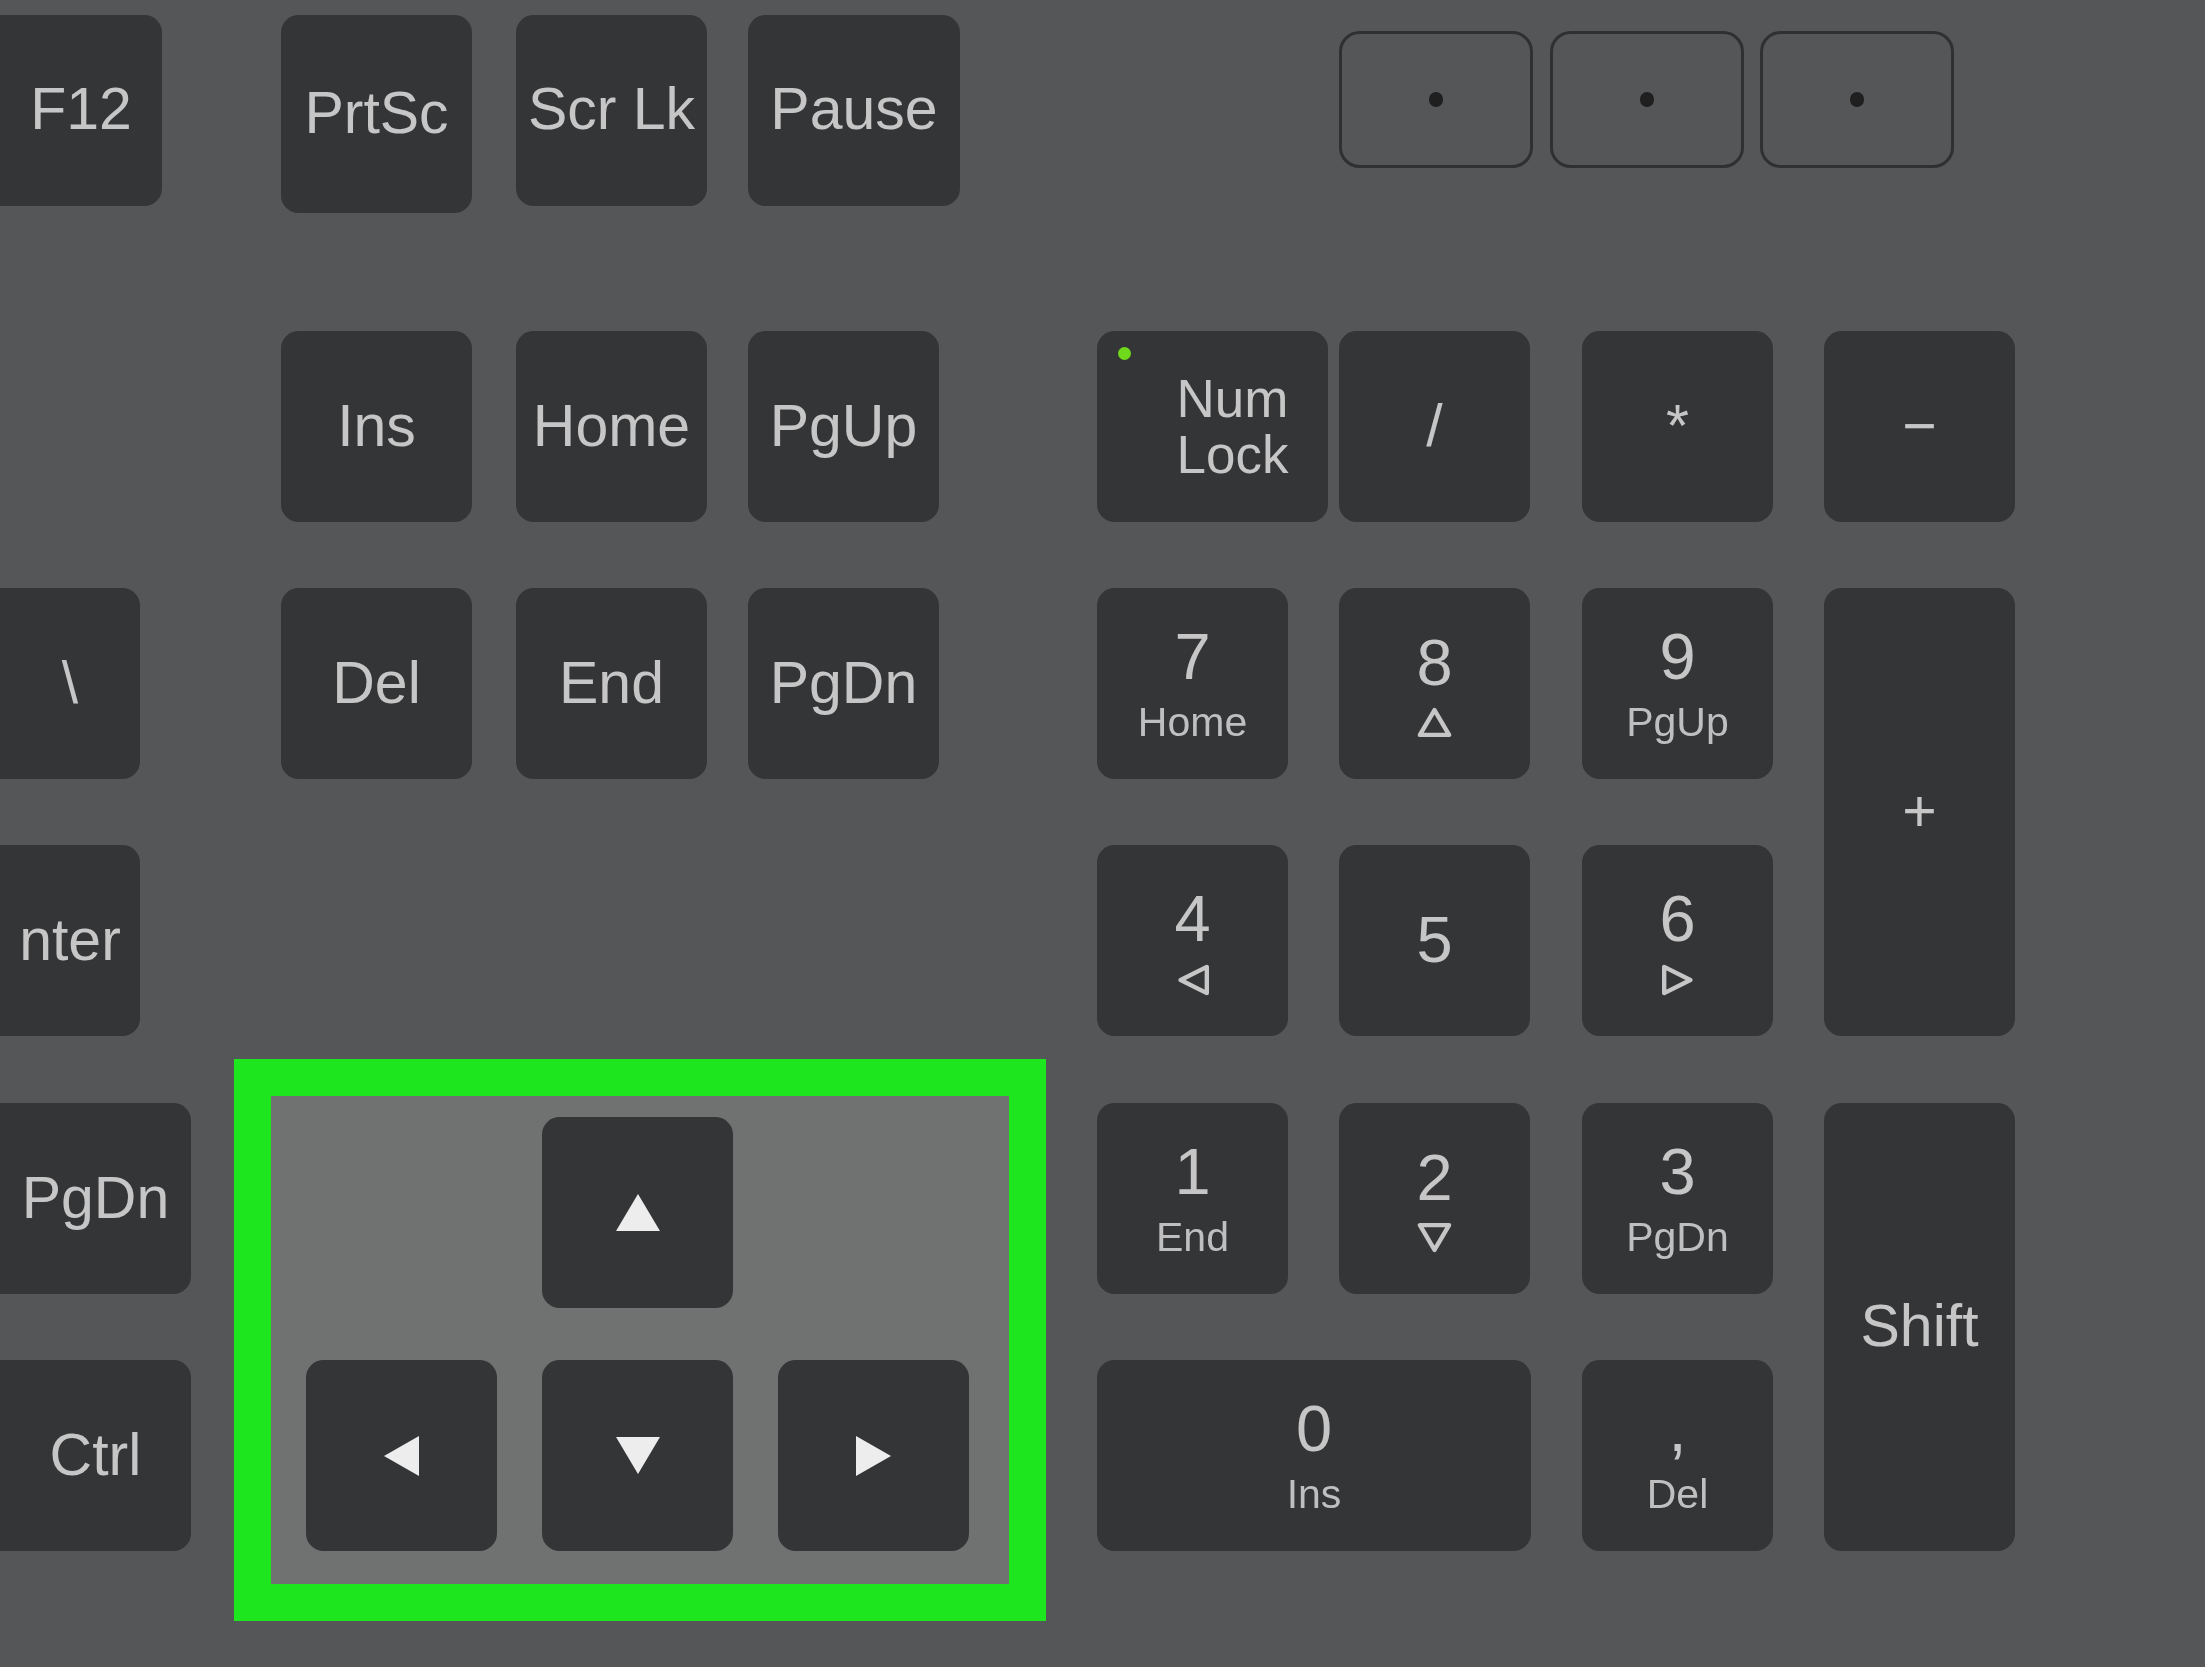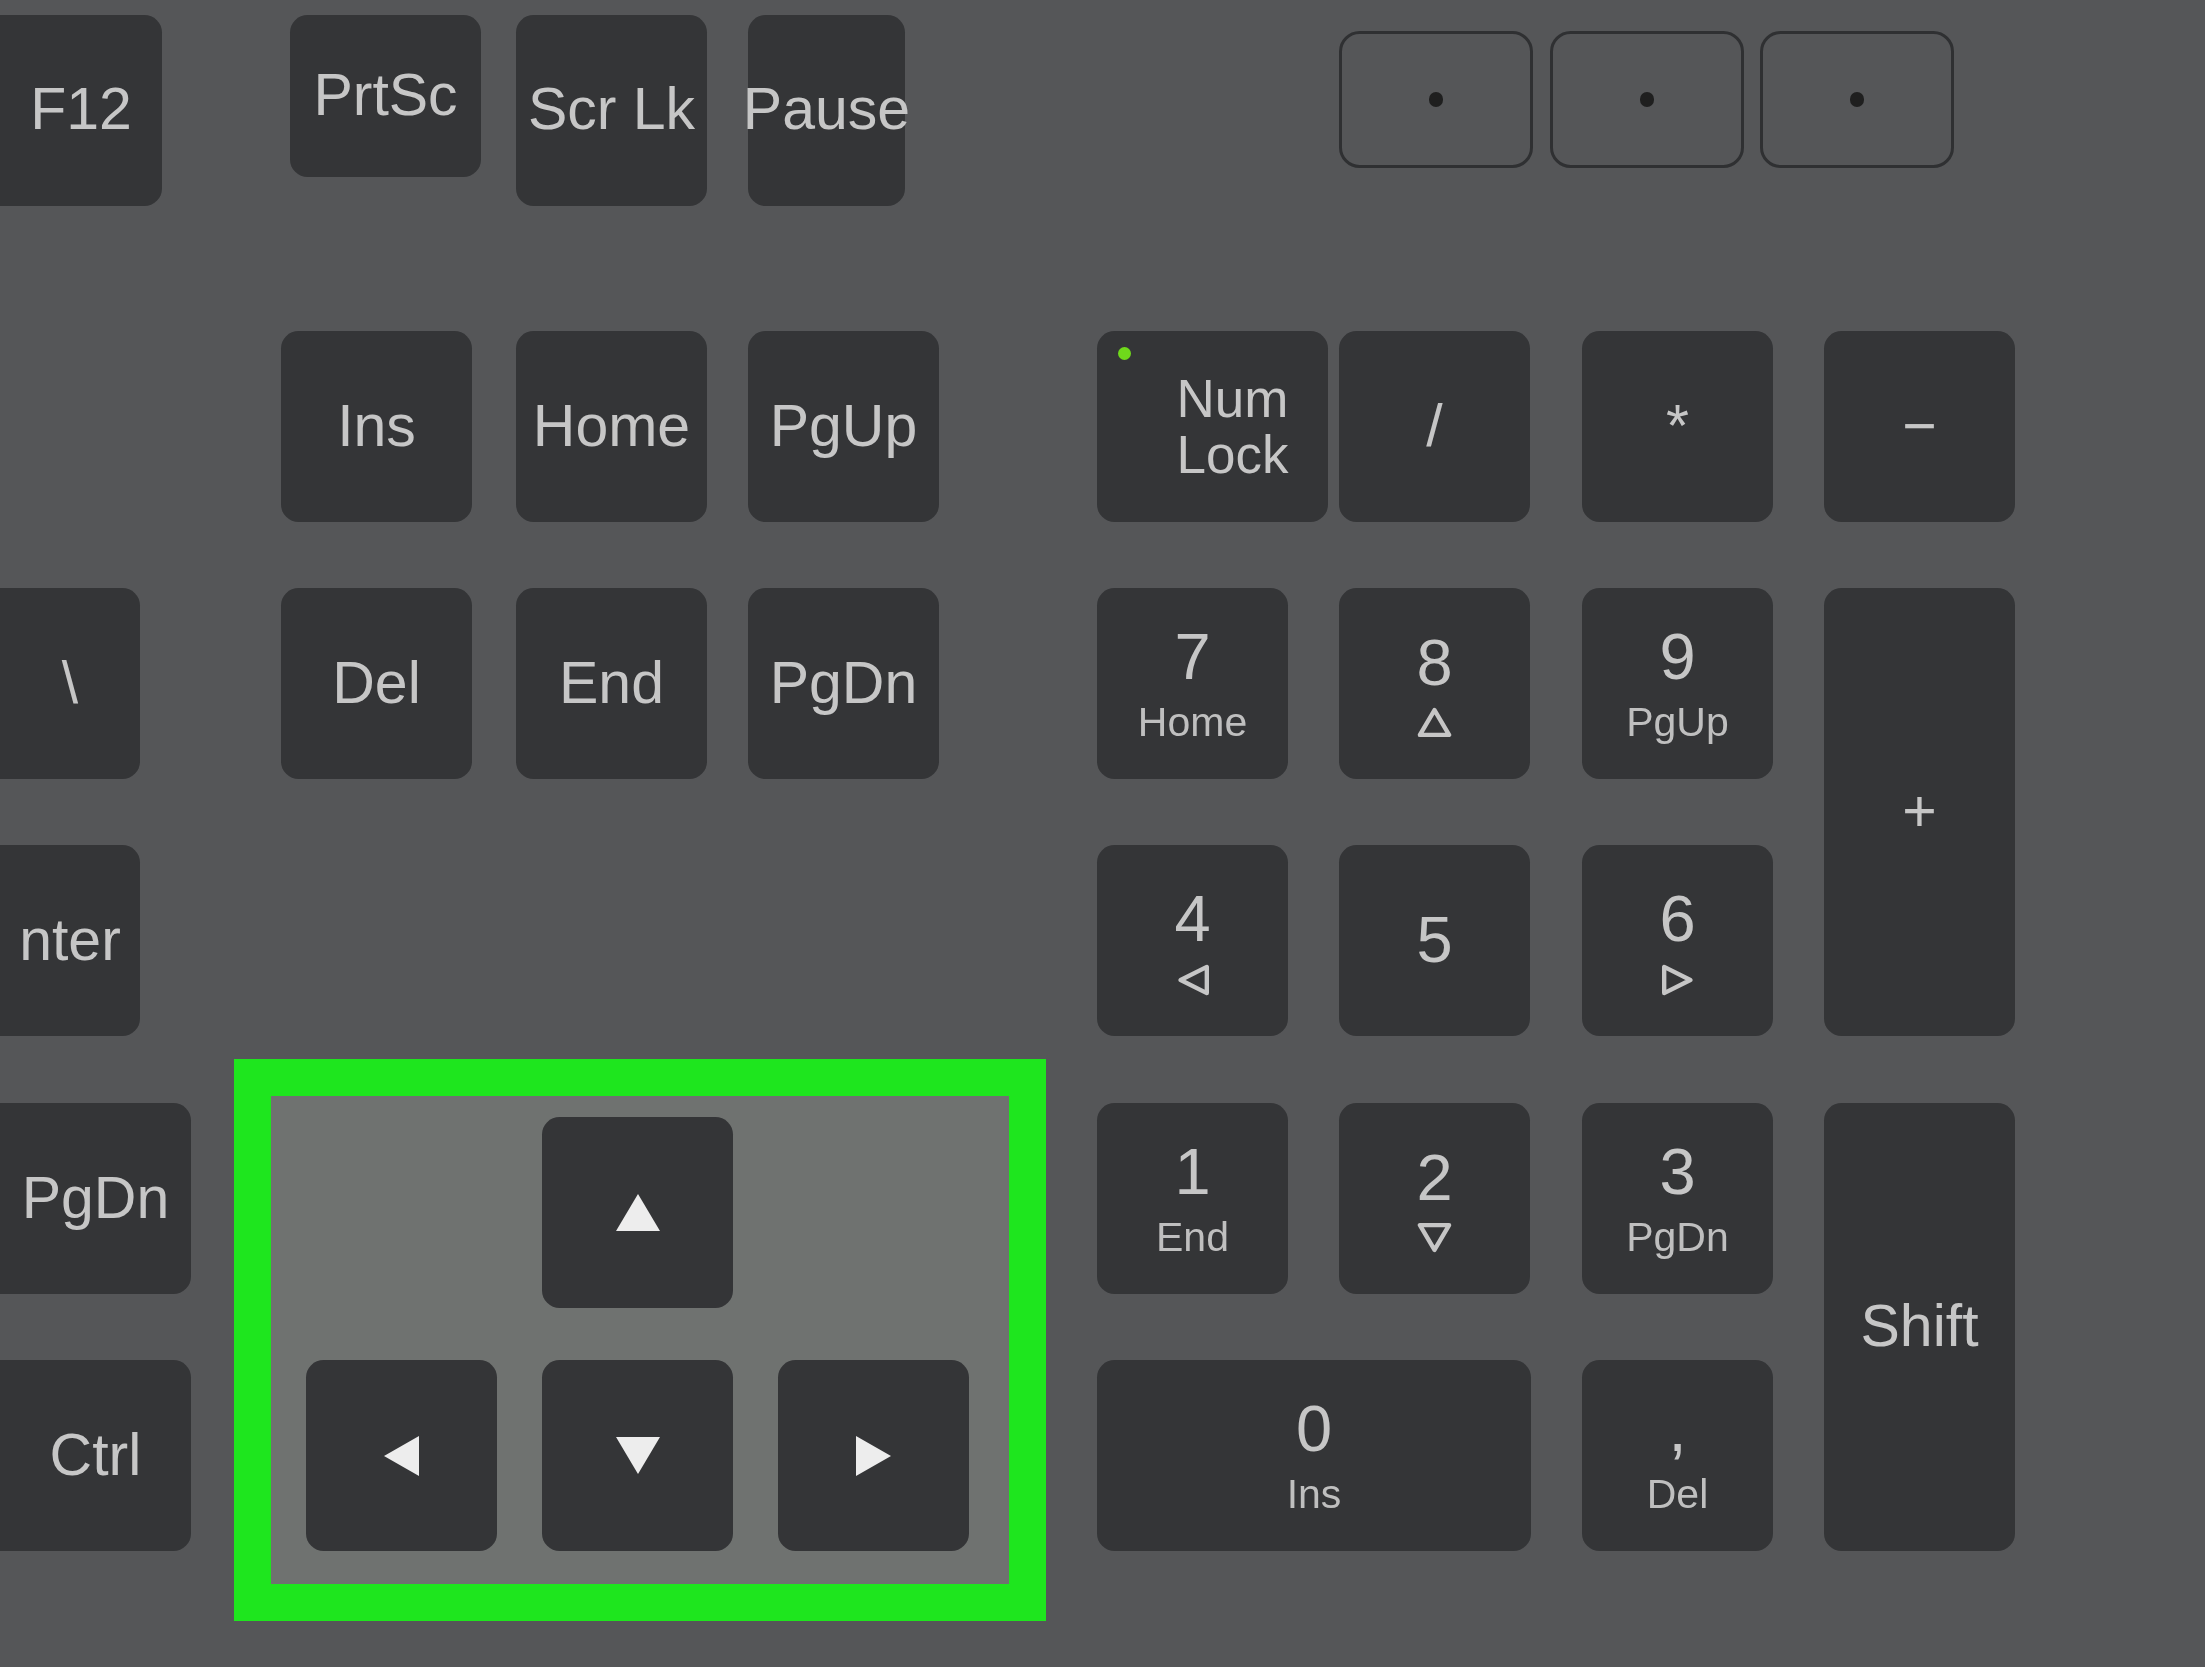--- a/index.html
+++ b/index.html
@@ -78,27 +78,27 @@
   <div class="extra" style="left:1550px;top:31px;width:188px;height:131px;">
       <div class="dot"></div>
     </div>
   <div class="extra" style="left:1760px;top:31px;width:188px;height:131px;">
       <div class="dot"></div>
     </div>
 
   <div class="key" style="left:0px;   top:14.7px;width:162px;height:191px;border-top-left-radius:0;border-bottom-left-radius:0;">
       <span>F12</span>
     </div>
-  <div class="key" style="left:281px; top:14.7px;width:191px;height:162px;margin-left:9px;">
+  <div class="key" style="left:281px; top:14.7px;width:191px;height:198px;">
       <span>PrtSc</span>
     </div>
   <div class="key" style="left:516px; top:14.7px;width:191px;height:191px;">
       <span>Scr Lk</span>
     </div>
-  <div class="key" style="left:748px;top:14.7px;width:157px;height:191px;">
+  <div class="key" style="left:748px;top:14.7px;width:212px;height:191px;">
       <span>Pause</span>
     </div>
 
   <div class="key" style="left:281px; top:331px;width:191px;height:191px;">
       <span>Ins</span>
     </div>
   <div class="key" style="left:516px; top:331px;width:191px;height:191px;">
       <span>Home</span>
     </div>
   <div class="key" style="left:748px;top:331px;width:191px;height:191px;">

